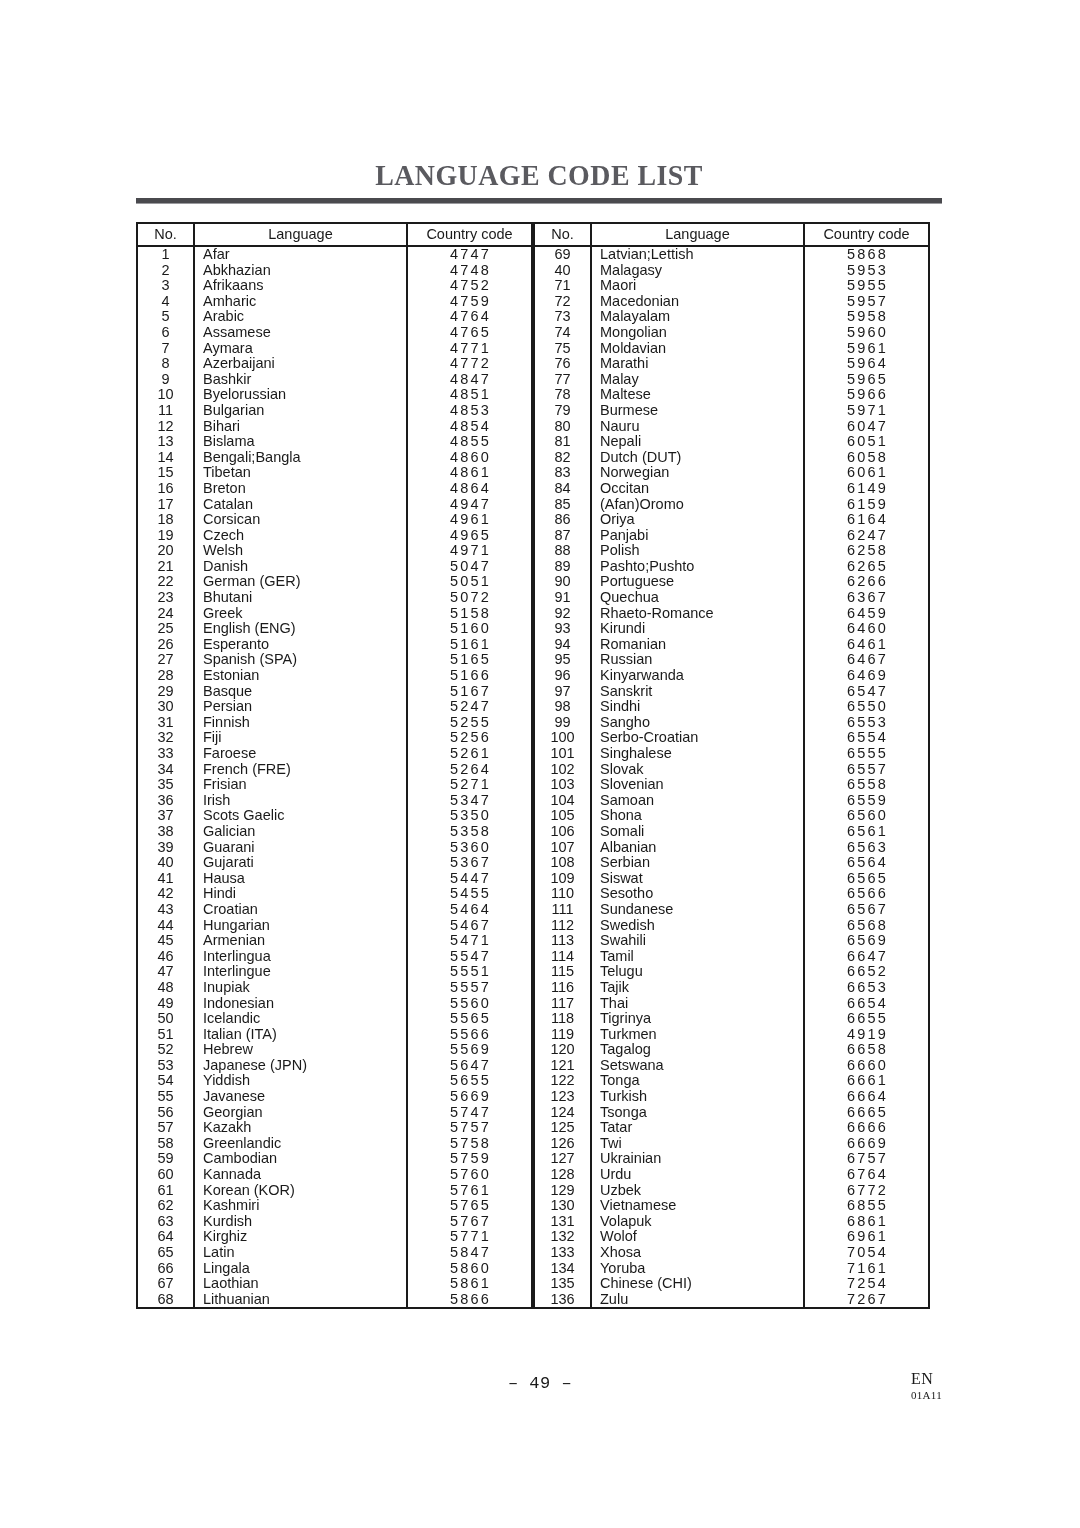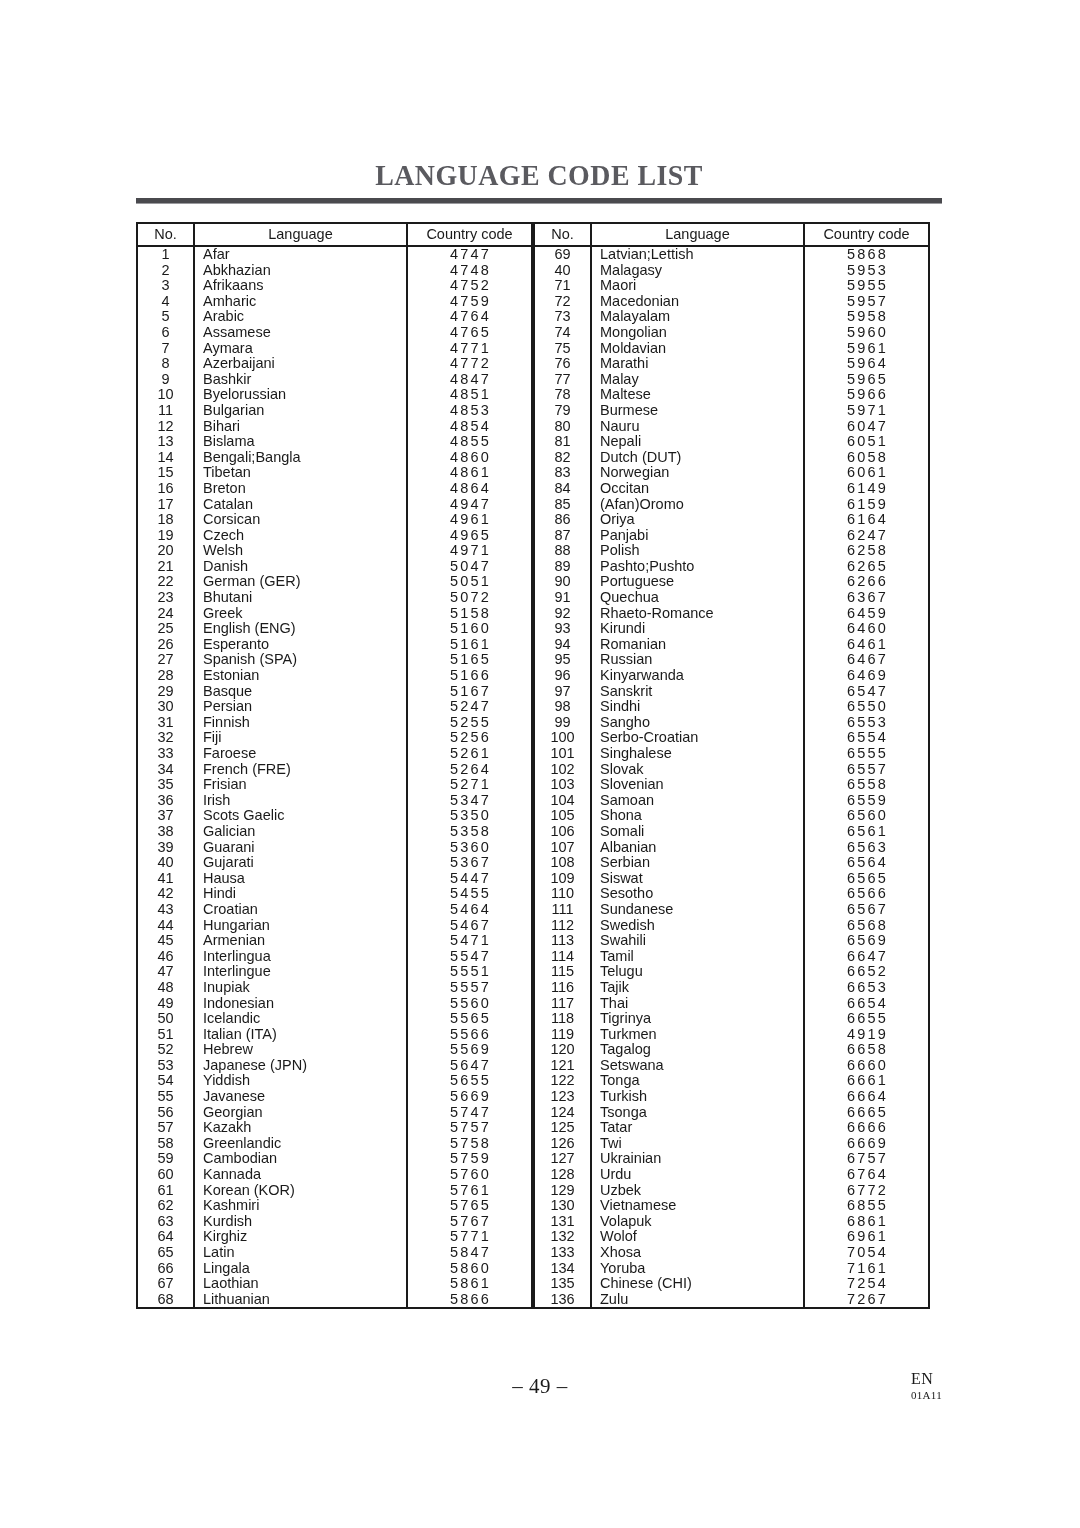--- a/index.html
+++ b/index.html
@@ -121,22 +121,22 @@
     top: 1374px;
     width: 1080px;
     height: 60px;
   }
   .page-number {
     position: absolute;
     left: 0;
     top: 0;
     width: 1080px;
     text-align: center;
-    font-family: Liberation Serif, serif;
-    font-size: 21px;
+    font-family: Liberation Mono, monospace;
+    font-size: 17px;
     color: #1a1a1a;
     letter-spacing: 0.5px;
   }
   .footer-right {
     position: absolute;
     right: 138px;
     top: -4px;
     font-family: "Liberation Serif", serif;
     color: #1a1a1a;
   }

